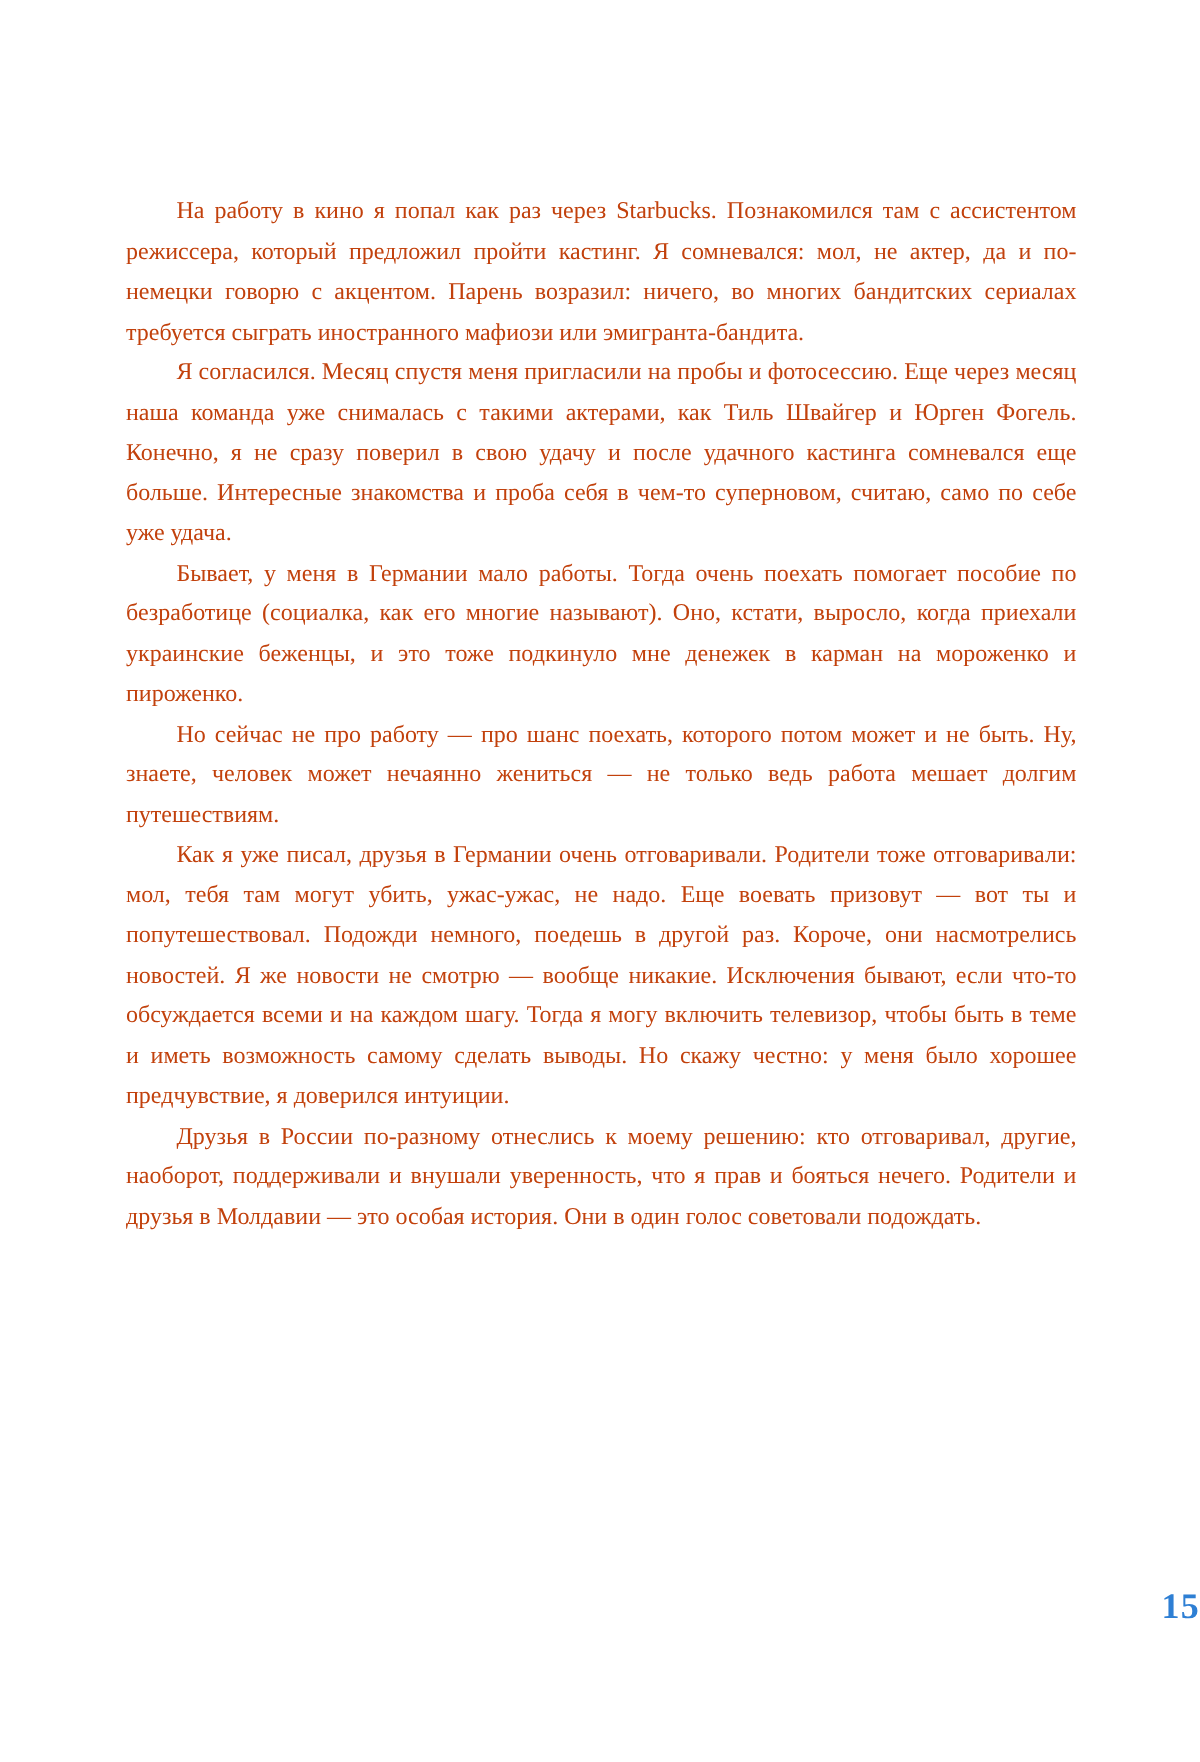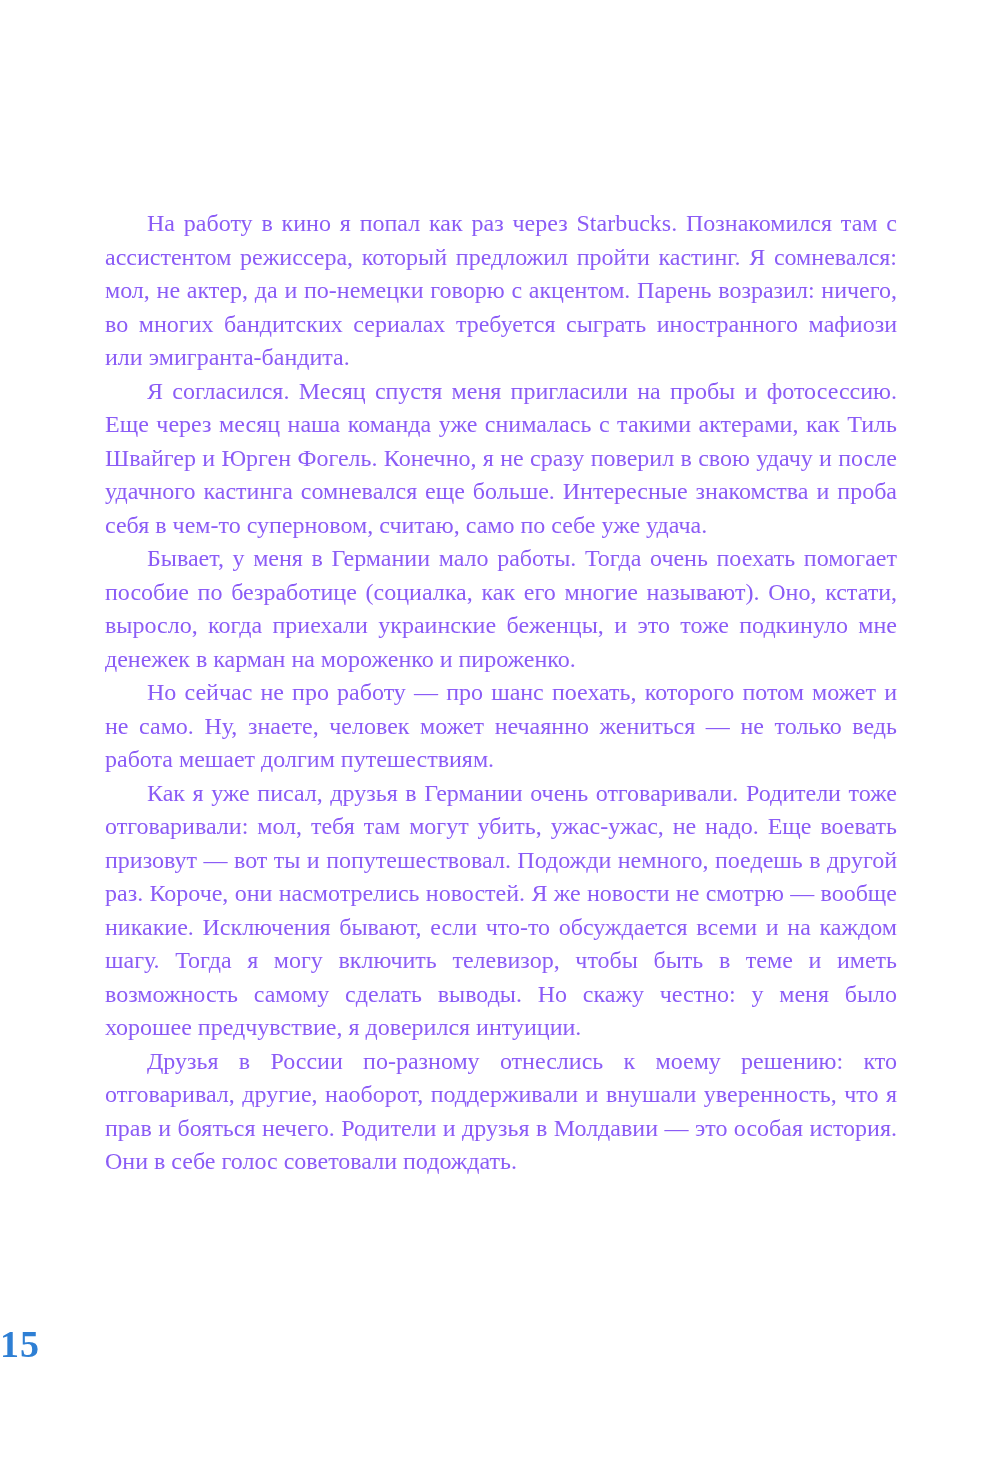--- a/index.html
+++ b/index.html
@@ -13,49 +13,48 @@
     height: 1468px;
     background: #ffffff;
     overflow: hidden;
     font-family: "Liberation Serif", "DejaVu Serif", serif;
   }
   .text-block {
     position: absolute;
     left: 105px;
     top: 160px;
     width: 792px;
-    color: #8b5cf6;
-    font-size: 24px;
+    color: #c2410c;
+    font-size: 20px;
     line-height: 33.5px;
     text-align: justify;
-    margin-top: 47px;
   }
   .text-block p {
     margin: 0;
     padding: 0;
     text-indent: 42px;
   }
   .page-number {
     position: absolute;
     left: 0;
     right: 0;
     top: 1322px;
-    text-align: left;
+    text-align: right;
     color: #2e7fd4;
-    font-size: 38px;
+    font-size: 30px;
     font-weight: bold;
     letter-spacing: 1px;
   }
 </style>
 </head>
 <body>
 
 <div class="page">
   <div class="text-block">
     <p>На работу в кино я попал как раз через Starbucks. Познакомился там с ассистентом режиссера, который предложил пройти кастинг. Я сомневался: мол, не актер, да и по-немецки говорю с акцентом. Парень возразил: ничего, во многих бандитских сериалах требуется сыграть иностранного мафиози или эмигранта-бандита.</p>
     <p>Я согласился. Месяц спустя меня пригласили на пробы и фотосессию. Еще через месяц наша команда уже снималась с такими актерами, как Тиль Швайгер и Юрген Фогель. Конечно, я не сразу поверил в свою удачу и после удачного кастинга сомневался еще больше. Интересные знакомства и проба себя в чем-то суперновом, считаю, само по себе уже удача.</p>
     <p>Бывает, у меня в Германии мало работы. Тогда очень поехать помогает пособие по безработице (социалка, как его многие называют). Оно, кстати, выросло, когда приехали украинские беженцы, и это тоже подкинуло мне денежек в карман на мороженко и пироженко.</p>
-    <p>Но сейчас не про работу — про шанс поехать, которого потом может и не само. Ну, знаете, человек может нечаянно жениться — не только ведь работа мешает долгим путешествиям.</p>
+    <p>Но сейчас не про работу — про шанс поехать, которого потом может и не быть. Ну, знаете, человек может нечаянно жениться — не только ведь работа мешает долгим путешествиям.</p>
     <p>Как я уже писал, друзья в Германии очень отговаривали. Родители тоже отговаривали: мол, тебя там могут убить, ужас-ужас, не надо. Еще воевать призовут — вот ты и попутешествовал. Подожди немного, поедешь в другой раз. Короче, они насмотрелись новостей. Я же новости не смотрю — вообще никакие. Исключения бывают, если что-то обсуждается всеми и на каждом шагу. Тогда я могу включить телевизор, чтобы быть в теме и иметь возможность самому сделать выводы. Но скажу честно: у меня было хорошее предчувствие, я доверился интуиции.</p>
-    <p>Друзья в России по-разному отнеслись к моему решению: кто отговаривал, другие, наоборот, поддерживали и внушали уверенность, что я прав и бояться нечего. Родители и друзья в Молдавии — это особая история. Они в себе голос советовали подождать.</p>
+    <p>Друзья в России по-разному отнеслись к моему решению: кто отговаривал, другие, наоборот, поддерживали и внушали уверенность, что я прав и бояться нечего. Родители и друзья в Молдавии — это особая история. Они в один голос советовали подождать.</p>
   </div>
   <div class="page-number">15</div>
 </div>
 
 </body></html>

